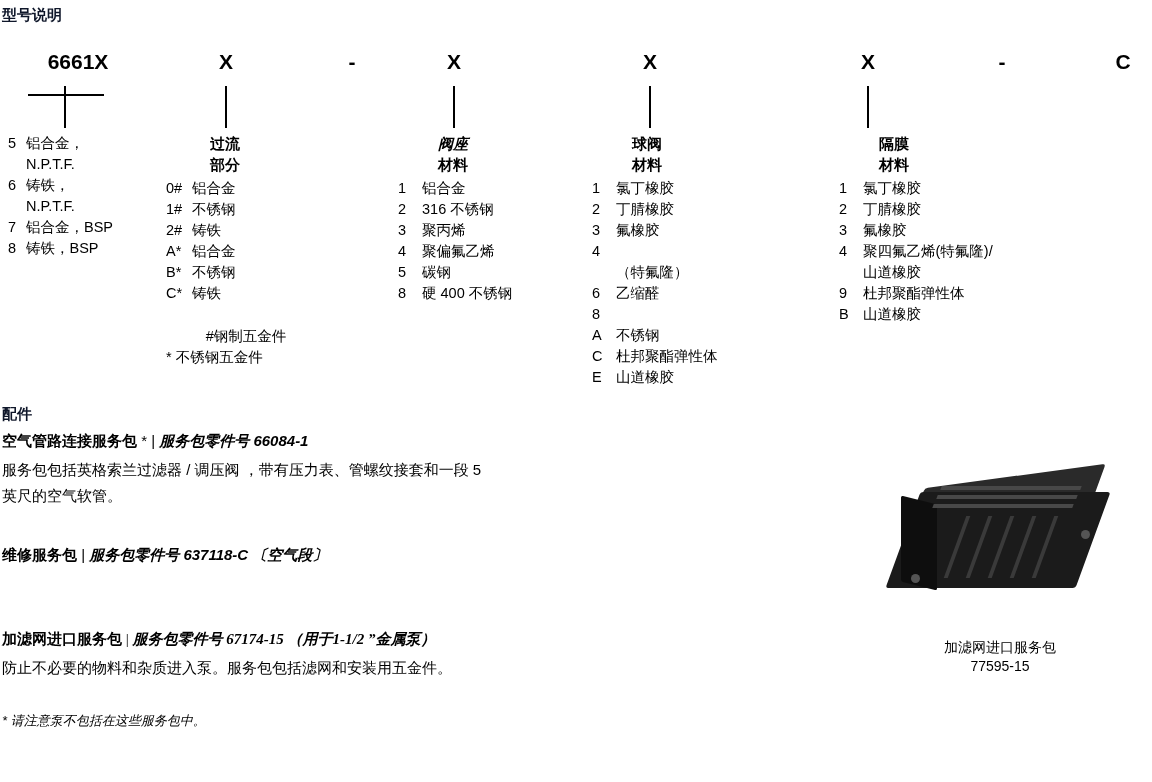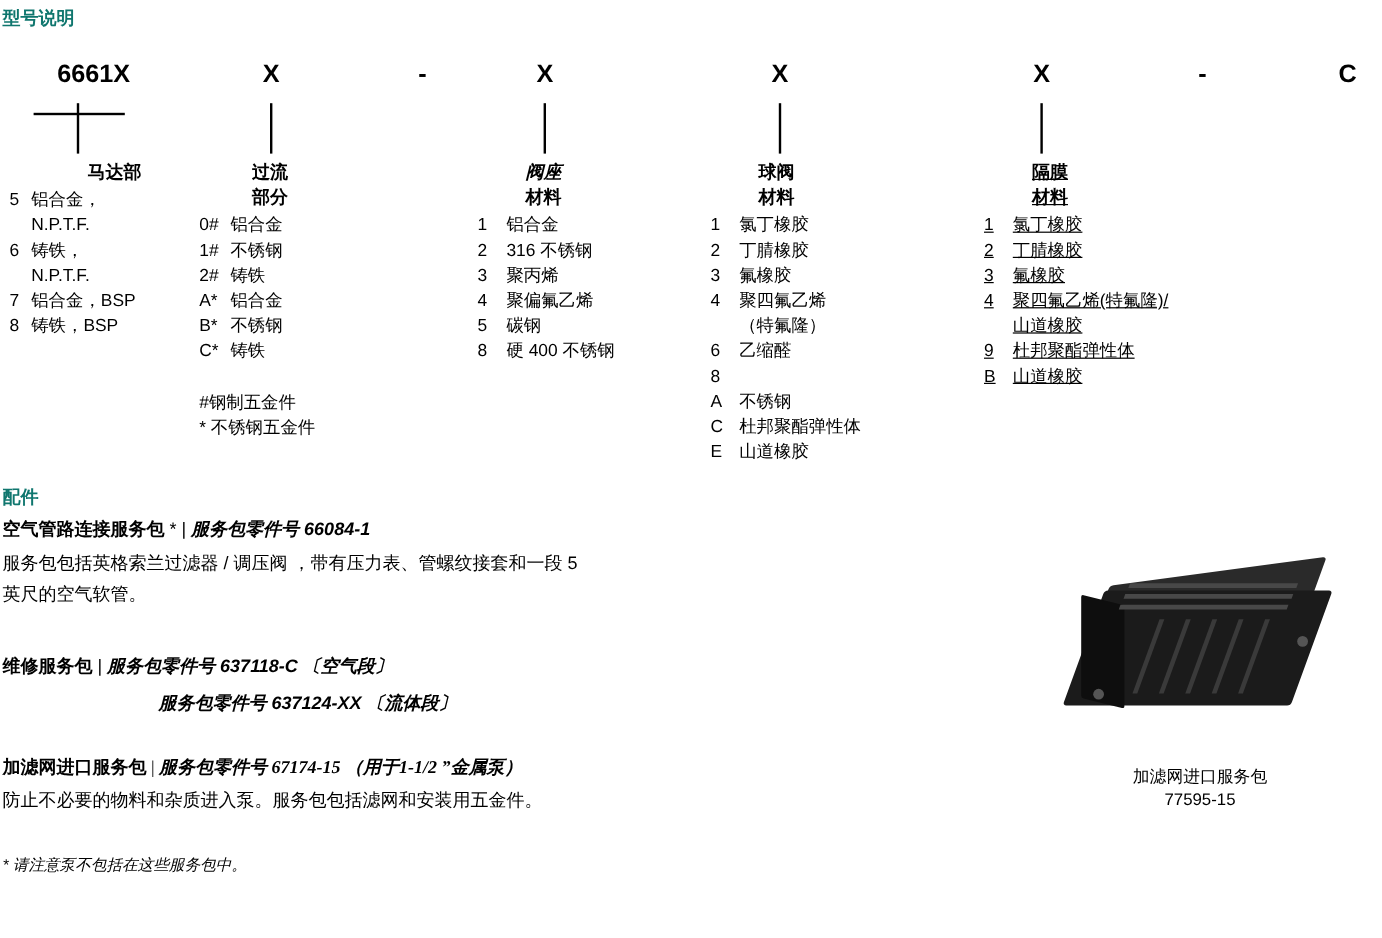--- a/index.html
+++ b/index.html
@@ -9,21 +9,21 @@
   }
   body {
     width: 1152px;
     height: 782px;
     position: relative;
     font-family: "Liberation Sans", sans-serif;
     color: #000000;
     overflow: hidden;
   }
   .section-title {
-    color: #0f766e;
+    color: #0f172a;
     font-weight: bold;
     font-size: 15px;
     position: absolute;
   }
   #model-title { left: 2px; top: 6px; }
   #acc-title   { left: 2px; top: 405px; }
 
   
   .code-row { position: absolute; top: 50px; left: 0; width: 1152px; height: 36px; }
   .code-cell {
@@ -166,21 +166,20 @@
 </div>
 
 <div class="hline" style="left:28px;  top:94px; width:76px;"></div>
 <div class="vline" style="left:64px;  top:86px; height:42px;"></div>
 <div class="vline" style="left:225px; top:86px; height:42px;"></div>
 <div class="vline" style="left:453px; top:86px; height:42px;"></div>
 <div class="vline" style="left:649px; top:86px; height:42px;"></div>
 <div class="vline" style="left:867px; top:86px; height:42px;"></div>
 
 <div class="col" style="left:8px; top:133px; width:175px;">
-  <div class="hd">马达部</div>
   <div class="opt">
       <span class="k">5</span>
       <span class="v">铝合金，</span>
     </div>
   <div class="opt">
       <span class="k"></span>
       <span class="v">N.P.T.F.</span>
     </div>
   <div class="opt">
       <span class="k">6</span>
@@ -220,21 +219,21 @@
       <span class="v">铝合金</span>
     </div>
   <div class="opt">
       <span class="k" style="width:26px;flex:0 0 26px;">B*</span>
       <span class="v">不锈钢</span>
     </div>
   <div class="opt">
       <span class="k" style="width:26px;flex:0 0 26px;">C*</span>
       <span class="v">铸铁</span>
     </div>
-  <div class="note" style="margin-top:22px;">#钢制五金件</div>
+  <div class="note" style="margin-top:22px;text-align:center;">#钢制五金件</div>
   <div class="note">* 不锈钢五金件</div>
 </div>
 
 <div class="col" style="left:398px; top:133px; width:180px;">
   <div class="hd" style="width:110px;font-style:italic;">阀座</div>
   <div class="hd" style="width:110px;margin-top:-3px;">材料</div>
   <div class="opt">
       <span class="k" style="width:24px;flex:0 0 24px;">1</span>
       <span class="v">铝合金</span>
     </div>
@@ -270,21 +269,20 @@
   <div class="opt">
       <span class="k" style="width:24px;flex:0 0 24px;">2</span>
       <span class="v">丁腈橡胶</span>
     </div>
   <div class="opt">
       <span class="k" style="width:24px;flex:0 0 24px;">3</span>
       <span class="v">氟橡胶</span>
     </div>
   <div class="opt">
       <span class="k" style="width:24px;flex:0 0 24px;">4</span>
-      <span class="v">聚四氟乙烯</span>
     </div>
   <div class="opt">
       <span class="k" style="width:24px;flex:0 0 24px;"></span>
       <span class="v">（特氟隆）</span>
     </div>
   <div class="opt">
       <span class="k" style="width:24px;flex:0 0 24px;">6</span>
       <span class="v">乙缩醛</span>
     </div>
   <div class="opt">
@@ -297,21 +295,21 @@
   <div class="opt">
       <span class="k" style="width:24px;flex:0 0 24px;">C</span>
       <span class="v">杜邦聚酯弹性体</span>
     </div>
   <div class="opt">
       <span class="k" style="width:24px;flex:0 0 24px;">E</span>
       <span class="v">山道橡胶</span>
     </div>
 </div>
 
-<div class="col" style="left:820px; top:133px; width:260px;text-decoration:underline;">
+<div class="col" style="left:839px; top:133px; width:260px;">
   <div class="hd" style="width:110px;">隔膜</div>
   <div class="hd" style="width:110px;margin-top:-3px;">材料</div>
   <div class="opt">
       <span class="k" style="width:24px;flex:0 0 24px;">1</span>
       <span class="v">氯丁橡胶</span>
     </div>
   <div class="opt">
       <span class="k" style="width:24px;flex:0 0 24px;">2</span>
       <span class="v">丁腈橡胶</span>
     </div>
@@ -345,23 +343,20 @@
   </div>
   <div class="acc-body" style="margin-top:6px;">
     <div>服务包包括英格索兰过滤器 / 调压阀 ，带有压力表、管螺纹接套和一段 5</div>
     <div>英尺的空气软管。</div>
   </div>
 </div>
 
 <div class="acc-block" style="left:2px; top:546px; width:720px;">
   <div style="white-space:nowrap;">
     <span class="acc-head">维修服务包</span><span style="font-size:15px;"> </span><span style="font-size:15px;">|</span><span style="font-size:15px;"> </span><span class="acc-ital">服务包零件号 637118-C 〔空气段〕</span>
-  </div>
-  <div style="margin-top:12px; padding-left:130px; white-space:nowrap;">
-    <span class="acc-ital">服务包零件号 637124-XX 〔流体段〕</span>
   </div>
 </div>
 
 <div class="acc-block" style="left:2px; top:630px; width:760px;">
   <div style="white-space:nowrap;font-family:Liberation Serif, serif;">
     <span class="acc-head">加滤网进口服务包</span><span style="font-size:15px;"> </span><span style="font-size:15px;">|</span><span style="font-size:15px;"> </span><span class="acc-ital">服务包零件号 67174-15 （用于1-1/2 ”金属泵）</span>
   </div>
   <div class="acc-body" style="margin-top:6px;">
     <div>防止不必要的物料和杂质进入泵。服务包包括滤网和安装用五金件。</div>
   </div>

